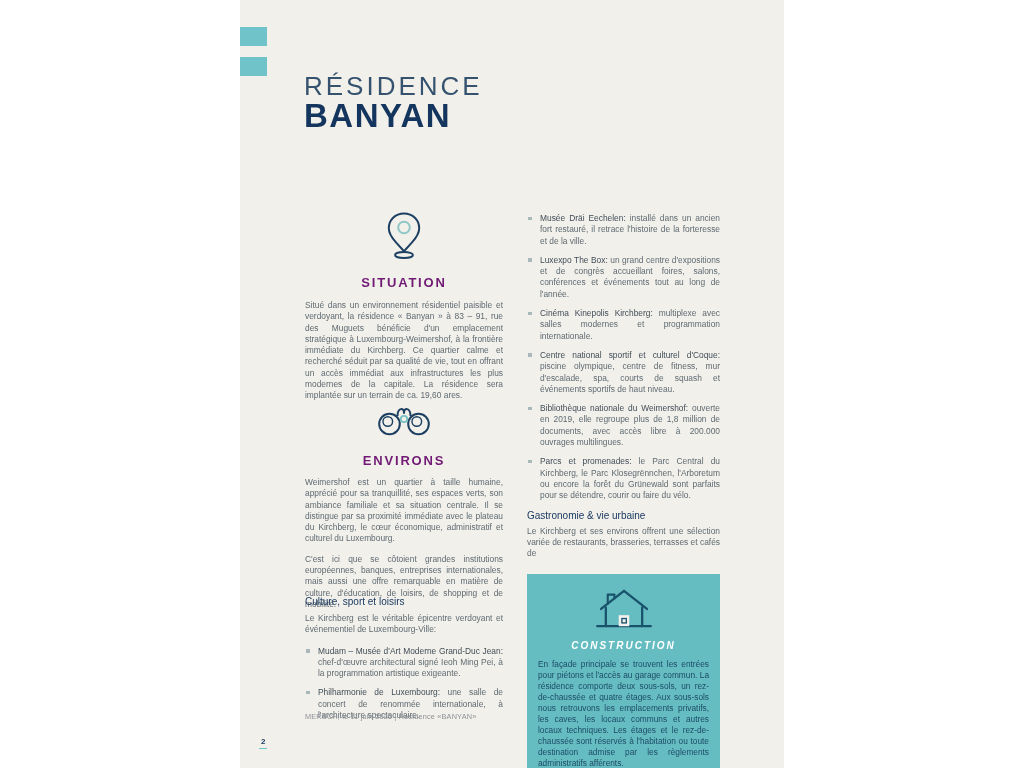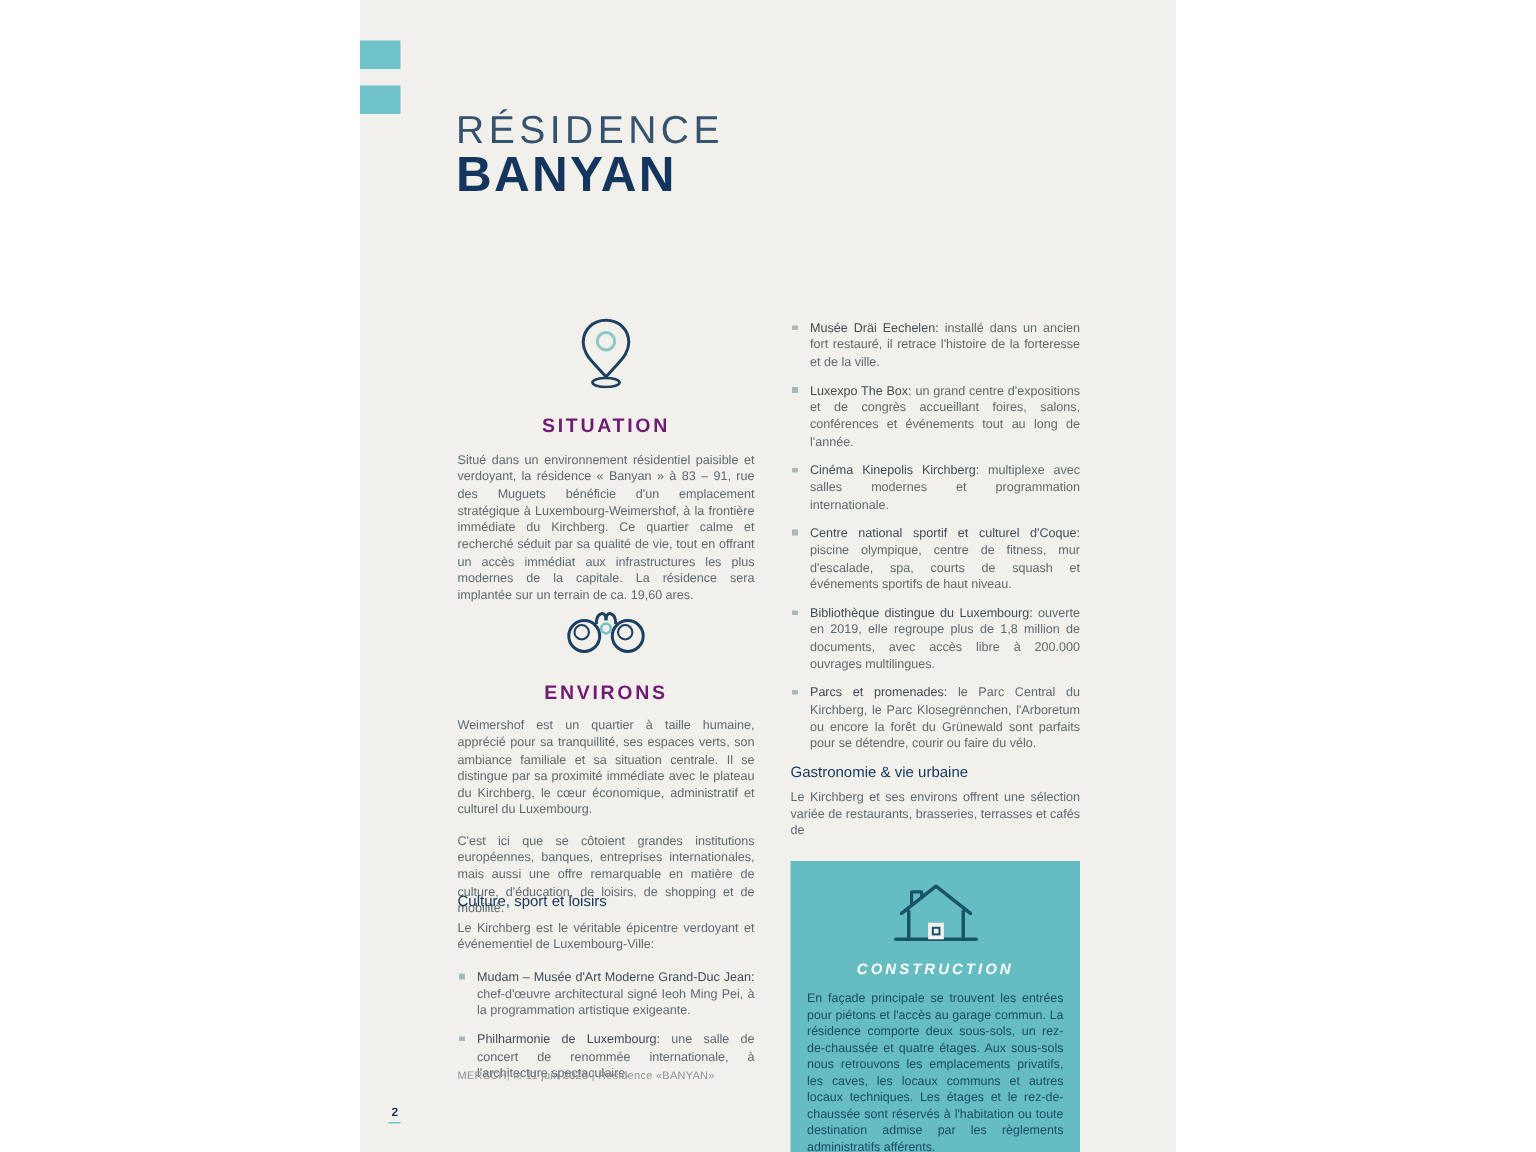--- a/index.html
+++ b/index.html
@@ -110,21 +110,21 @@
         <div class="bullet-item"><span class="bullet-sq"></span><span class="term">Philharmonie de Luxembourg:</span><span> une salle de concert de renommée internationale, à l'architecture spectaculaire.</span></div>
       </div>
     </div>
 
     <div class="col-right">
       <div class="bullet-list" style="margin-top:0;">
         <div class="bullet-item"><span class="bullet-sq"></span><span class="term">Musée Dräi Eechelen:</span><span> installé dans un ancien fort restauré, il retrace l'histoire de la forteresse et de la ville.</span></div>
         <div class="bullet-item"><span class="bullet-sq"></span><span class="term">Luxexpo The Box:</span><span> un grand centre d'expositions et de congrès accueillant foires, salons, conférences et événements tout au long de l'année.</span></div>
         <div class="bullet-item"><span class="bullet-sq"></span><span class="term">Cinéma Kinepolis Kirchberg:</span><span> multiplexe avec salles modernes et programmation internationale.</span></div>
         <div class="bullet-item"><span class="bullet-sq"></span><span class="term">Centre national sportif et culturel d'Coque:</span><span> piscine olympique, centre de fitness, mur d'escalade, spa, courts de squash et événements sportifs de haut niveau.</span></div>
-        <div class="bullet-item"><span class="bullet-sq"></span><span class="term">Bibliothèque distingue du Luxembourg:</span><span> ouverte en 2019, elle regroupe plus de 1,8 million de documents, avec accès libre à 200.000 ouvrages multilingues.</span></div>
+        <div class="bullet-item"><span class="bullet-sq"></span><span class="term">Bibliothèque nationale du Weimershof:</span><span> ouverte en 2019, elle regroupe plus de 1,8 million de documents, avec accès libre à 200.000 ouvrages multilingues.</span></div>
         <div class="bullet-item"><span class="bullet-sq"></span><span class="term">Parcs et promenades:</span><span> le Parc Central du Kirchberg, le Parc Klosegrënnchen, l'Arboretum ou encore la forêt du Grünewald sont parfaits pour se détendre, courir ou faire du vélo.</span></div>
       </div>
 
       <div class="sub-heading gastro-heading">Gastronomie &amp; vie urbaine</div>
       <p class="para gastro-body">Le Kirchberg et ses environs offrent une sélection variée de restaurants, brasseries, terrasses et cafés de</p>
 
       <div class="construction-box">
         <div class="icon-wrap">
           <svg width="62" height="44" viewBox="0 0 64 46" fill="none">
             <polyline points="8,24 32,5 56,24" stroke="#19536b" stroke-width="2.4" stroke-linecap="round" stroke-linejoin="round"></polyline>

